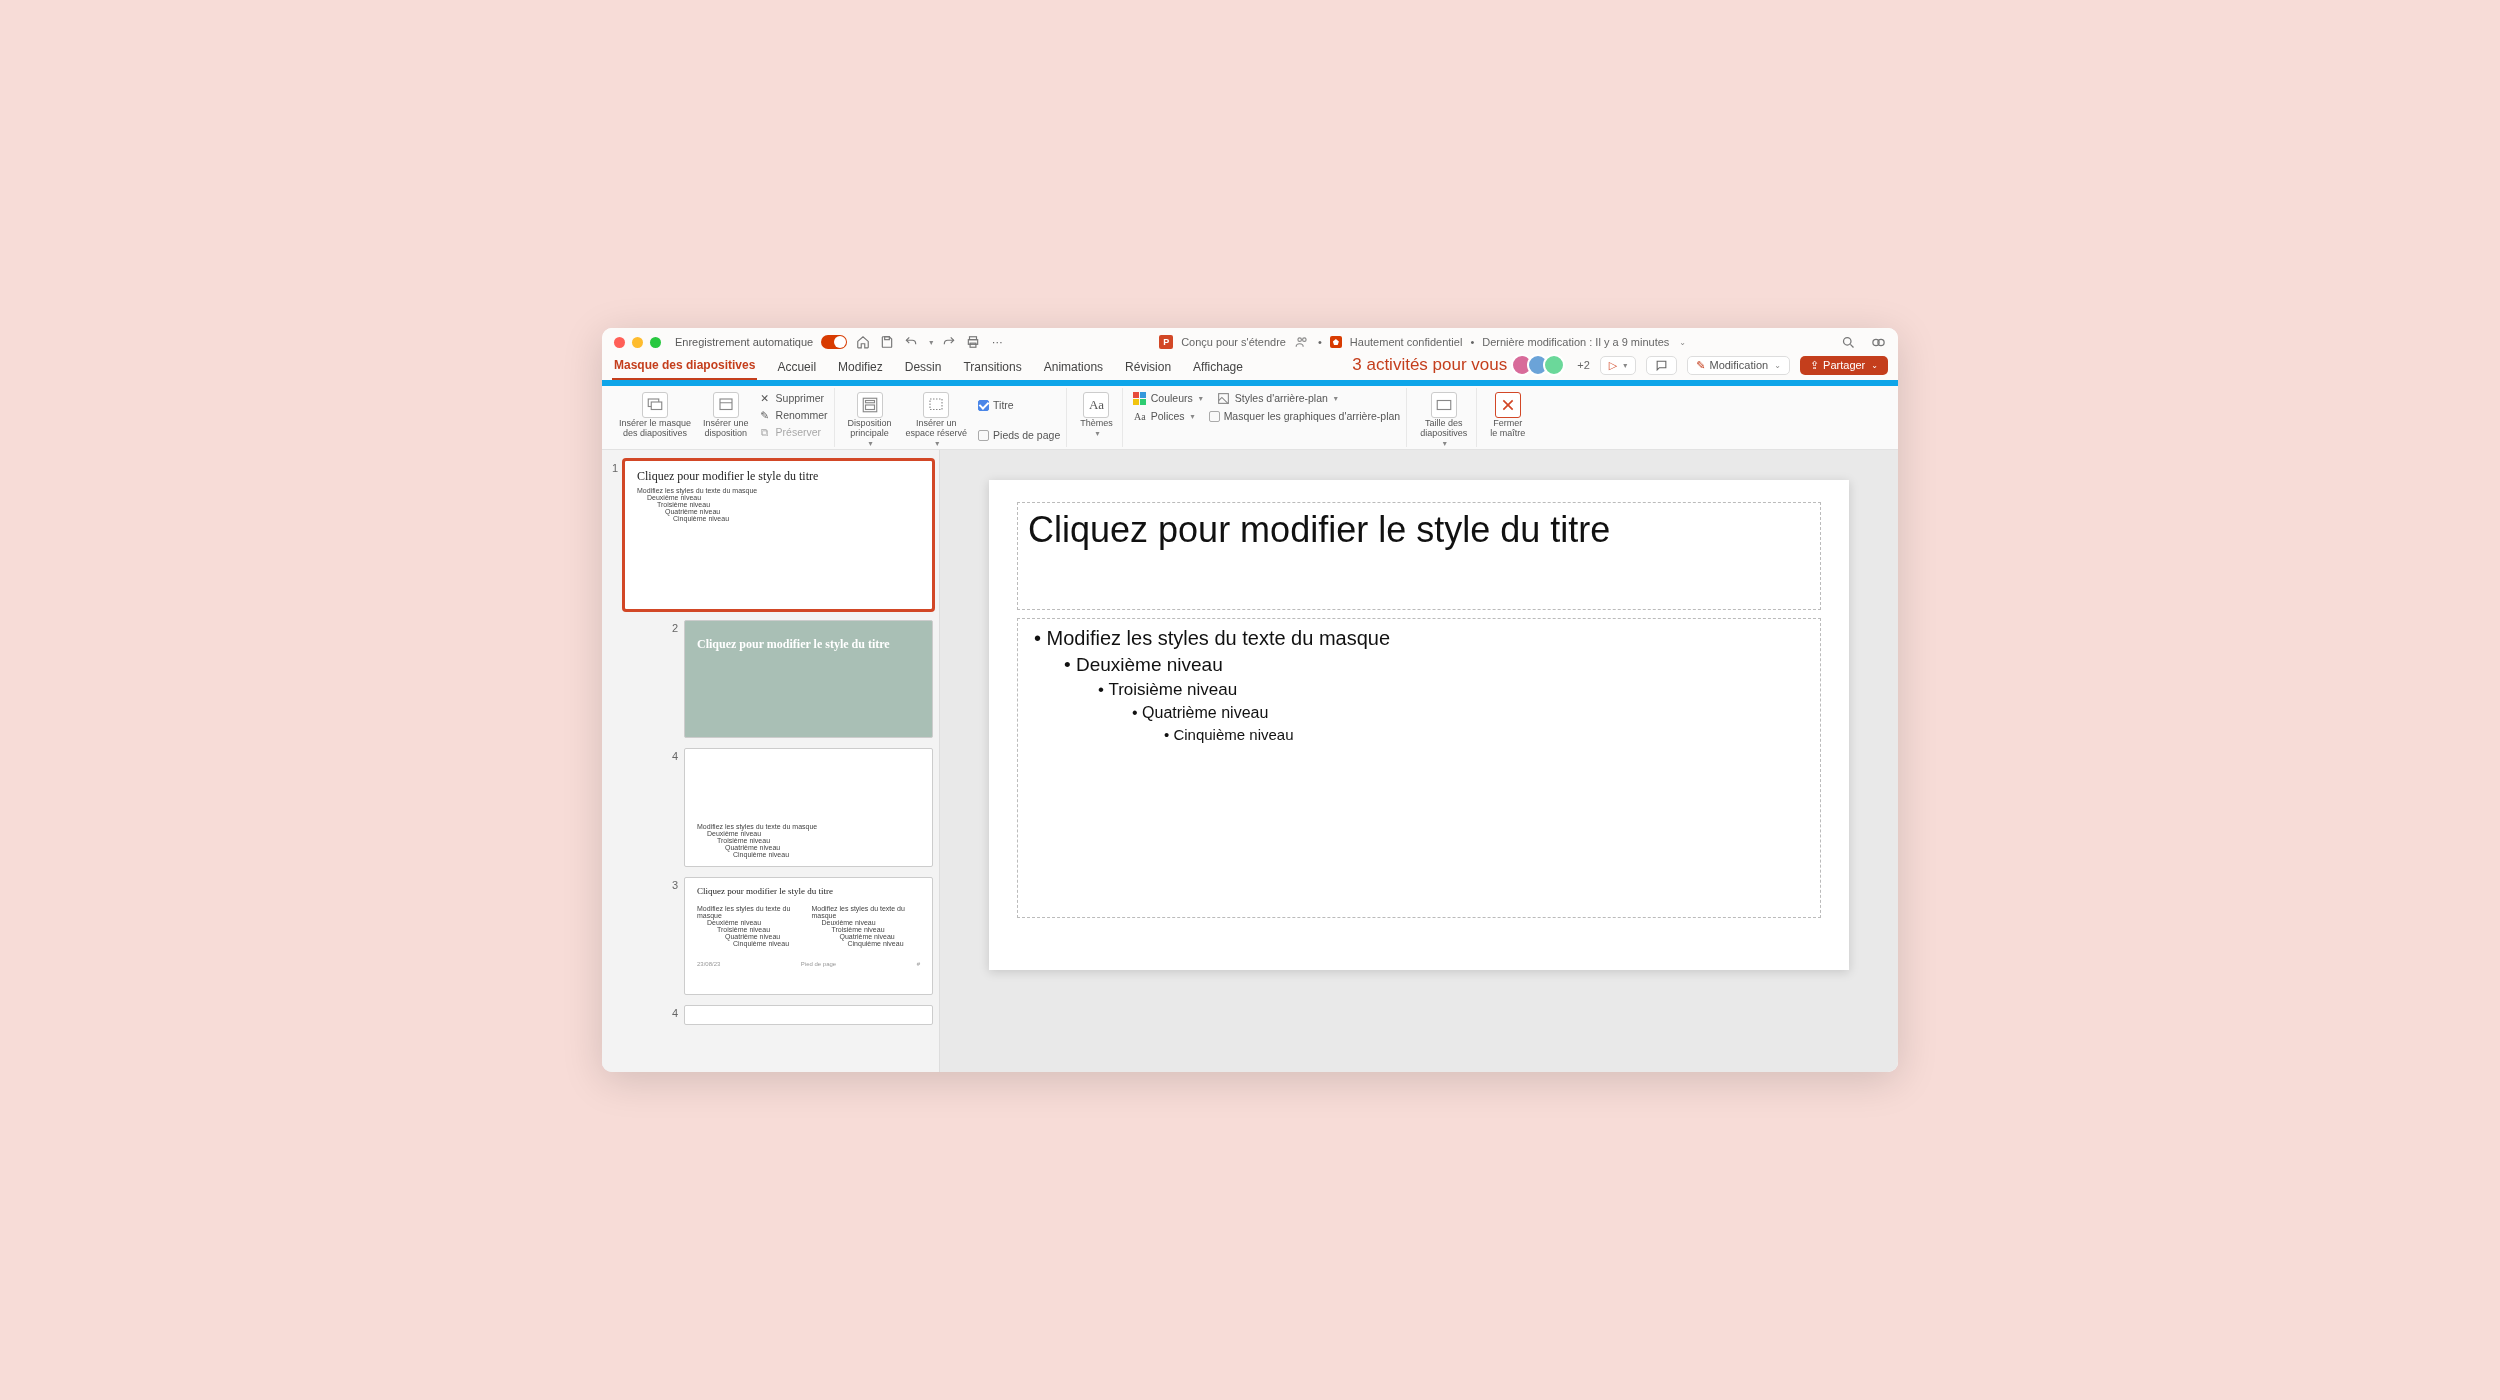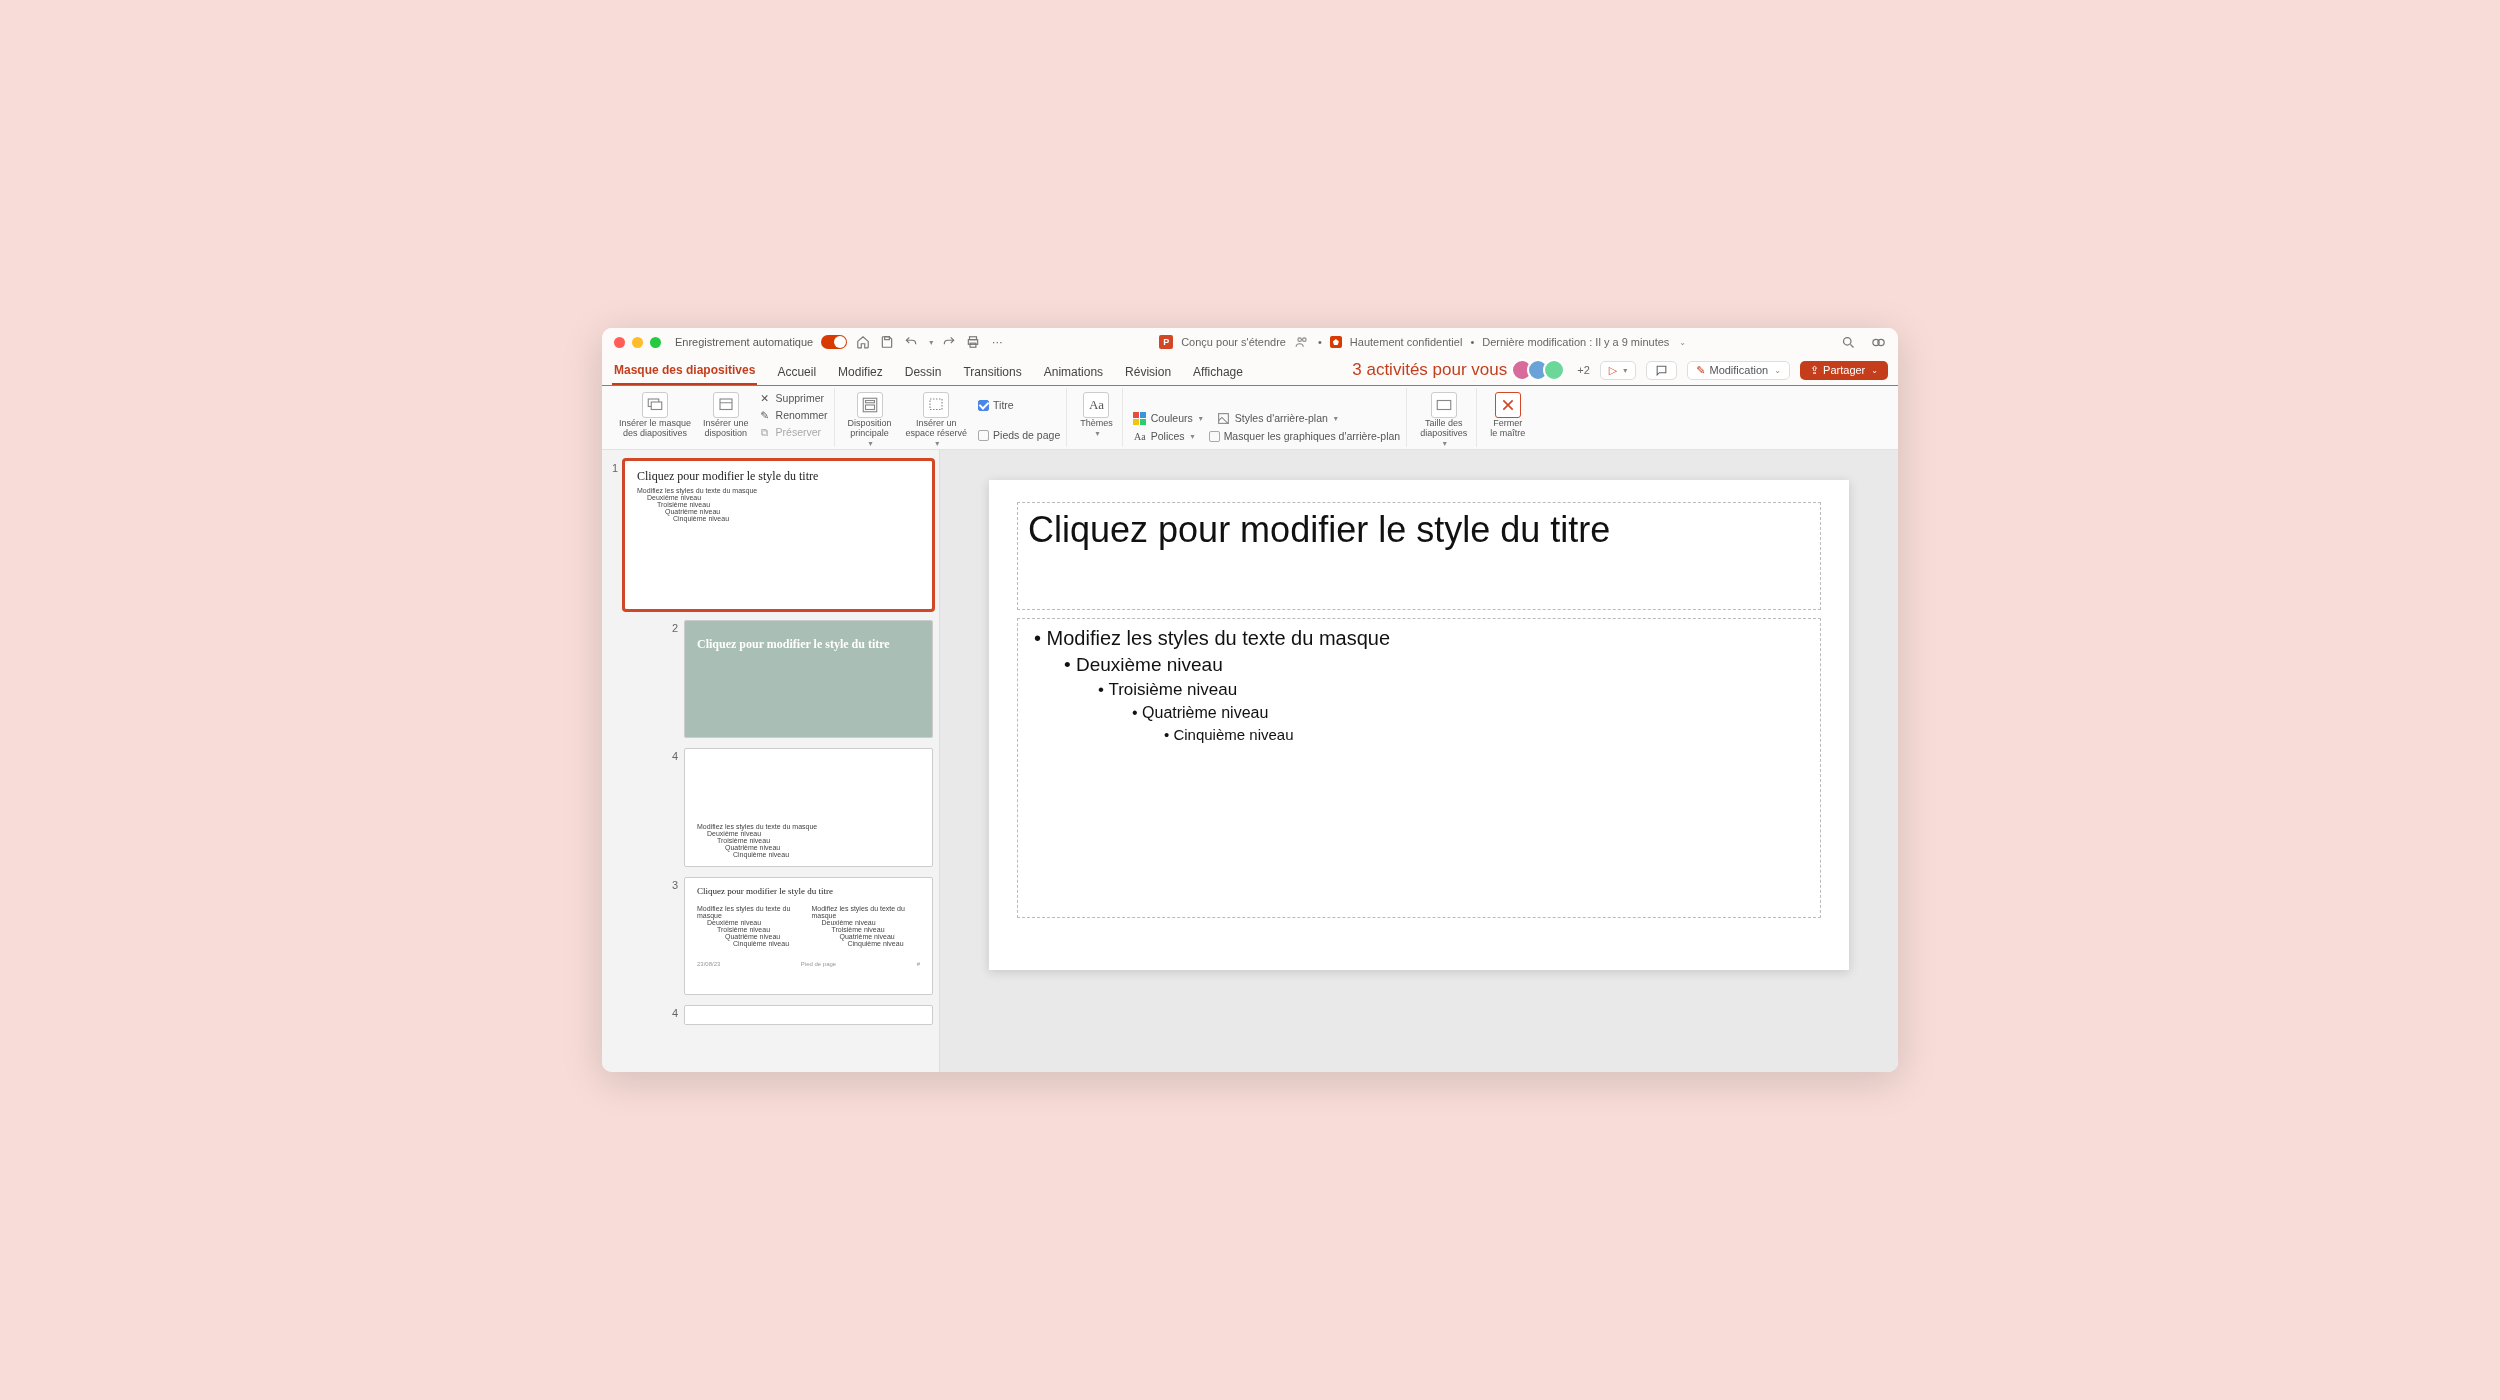--- a/index.html
+++ b/index.html
@@ -15,21 +15,21 @@
   .toggle { width: 26px; height: 14px; border-radius: 7px; background: #d83b01; position: relative; display: inline-block; }
   .toggle::after { content:""; position:absolute; right:1px; top:1px; width:12px; height:12px; background:#fff; border-radius:50%; }
   .ticon { width:16px; height:16px; display:inline-flex; align-items:center; justify-content:center; color:#666; }
   .titlebar .center { flex:1; display:flex; align-items:center; justify-content:center; gap:8px; font-size:11px; }
   .titlebar .right { display:flex; gap:14px; align-items:center; }
   .ppt-badge { width:14px; height:14px; background:#d24726; border-radius:2px; display:inline-flex; align-items:center; justify-content:center; color:#fff; font-size:9px; font-weight:bold;}
   .sens-badge { width:12px; height:12px; background:#d83b01; border-radius:2px; display:inline-block; position:relative;}
   .sens-badge::after{content:"";position:absolute;inset:3px;background:#fff;clip-path:polygon(50% 0,100% 40%,80% 100%,20% 100%,0 40%);}
 
   
-  .tabs { height: 30px; display:flex; align-items:flex-end; padding: 0 10px; gap: 18px; font-size: 12px; color:#444; background:#fcfbfa; border-bottom:1px solid #0ea5e9; position:relative;}
+  .tabs { height: 30px; display:flex; align-items:flex-end; padding: 0 10px; gap: 18px; font-size: 12px; color:#444; background:#fcfbfa; border-bottom:6px solid #0ea5e9; position:relative;}
   .tab { padding: 0 2px 6px; cursor:default; }
   .tab.active { color: #c43e1c; font-weight:600; border-bottom: 2px solid #c43e1c; }
   .tabs .rightside { position:absolute; right:10px; bottom:4px; display:flex; align-items:center; gap:10px; }
   .pill { border:1px solid #ddd; border-radius:5px; padding:2px 8px; font-size:11px; color:#555; display:flex; align-items:center; gap:4px; background:#fff;}
   .avatars { display:flex; }
   .avatars span { width:22px; height:22px; border-radius:50%; border:2px solid #fff; margin-left:-6px; display:block;}
   .av1{background:#d86b9a;} .av2{background:#6ba3d8;} .av3{background:#6bd89a;}
   .pluscount{font-size:11px;color:#666;margin-left:2px;}
   .share-btn { background:#c43e1c; color:#fff; border-radius:5px; padding:3px 10px; font-size:11px; display:flex; align-items:center; gap:4px;}
   .activities{color:#c43e1c; font-size:17px;}
@@ -272,21 +272,21 @@
 
     <div class="group">
       <div class="bigbtn">
         <span class="bicon" style="font-family:serif;font-size:13px;">Aa</span>
         <span>Thèmes</span>
           <span class="caret">▾</span>
       </div>
     </div>
 
     <div class="group">
-      <div class="vstack" style="gap:2px;margin-top:20px;">
+      <div class="vstack" style="gap:2px;">
         <div style="display:flex;gap:14px;">
           <div class="smallrow">
               <span class="sicon">
                 <svg width="13" height="13">
                   <rect width="6" height="6" fill="#e74c3c"></rect>
                   <rect x="7" width="6" height="6" fill="#3498db"></rect>
                   <rect y="7" width="6" height="6" fill="#f1c40f"></rect>
                   <rect x="7" y="7" width="6" height="6" fill="#2ecc71"></rect>
                 </svg>
               </span>

